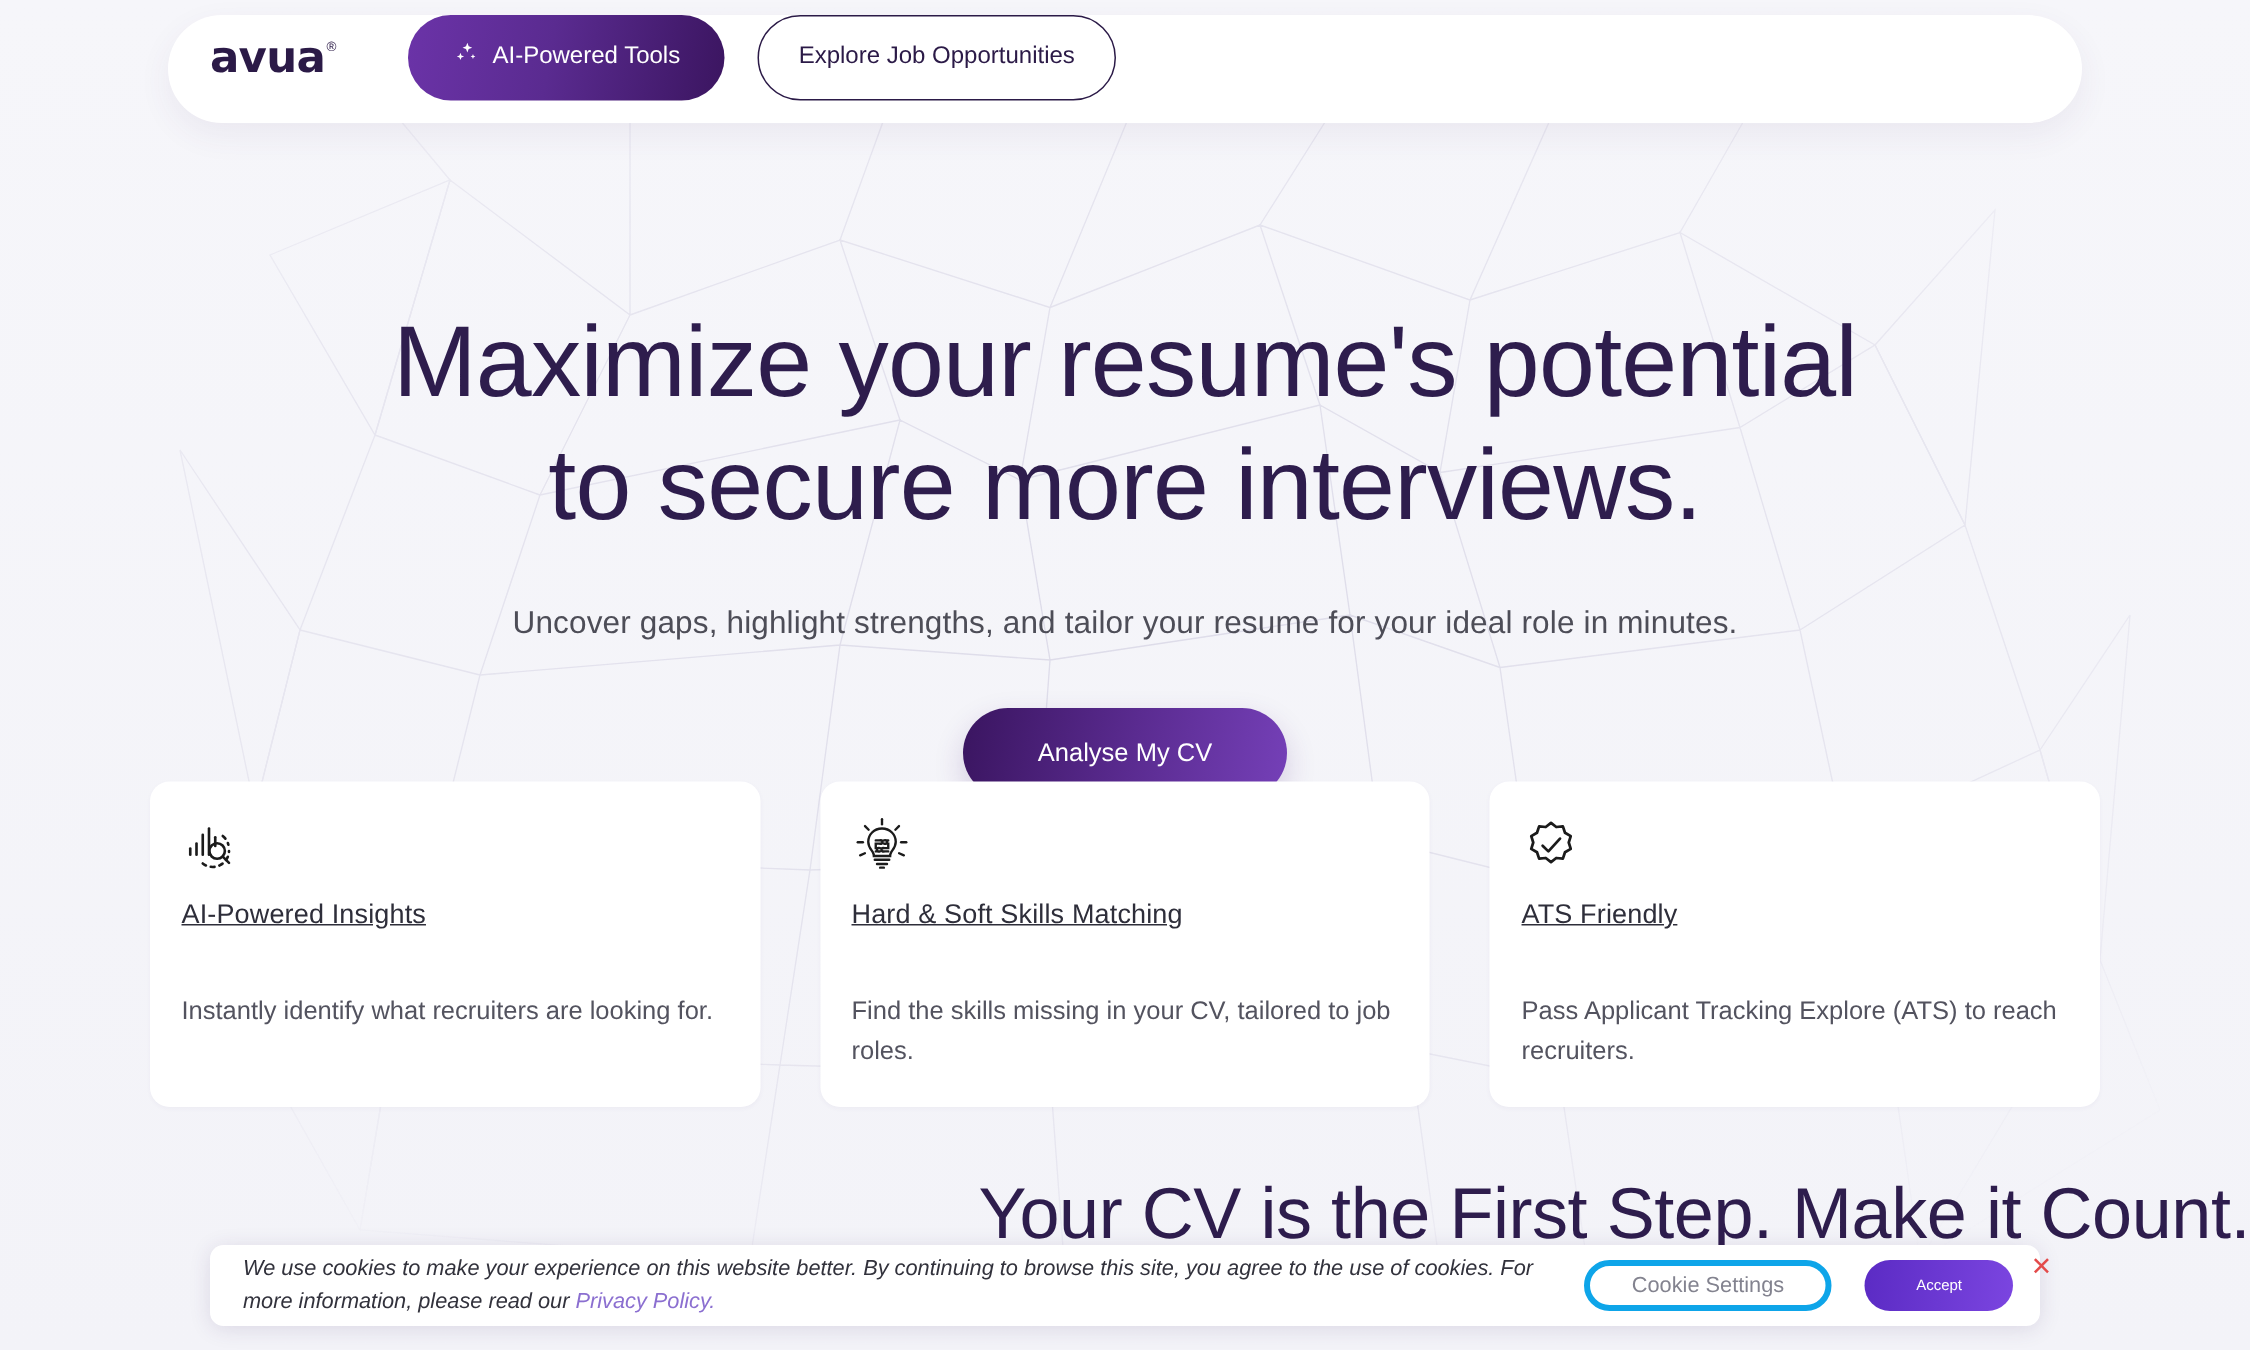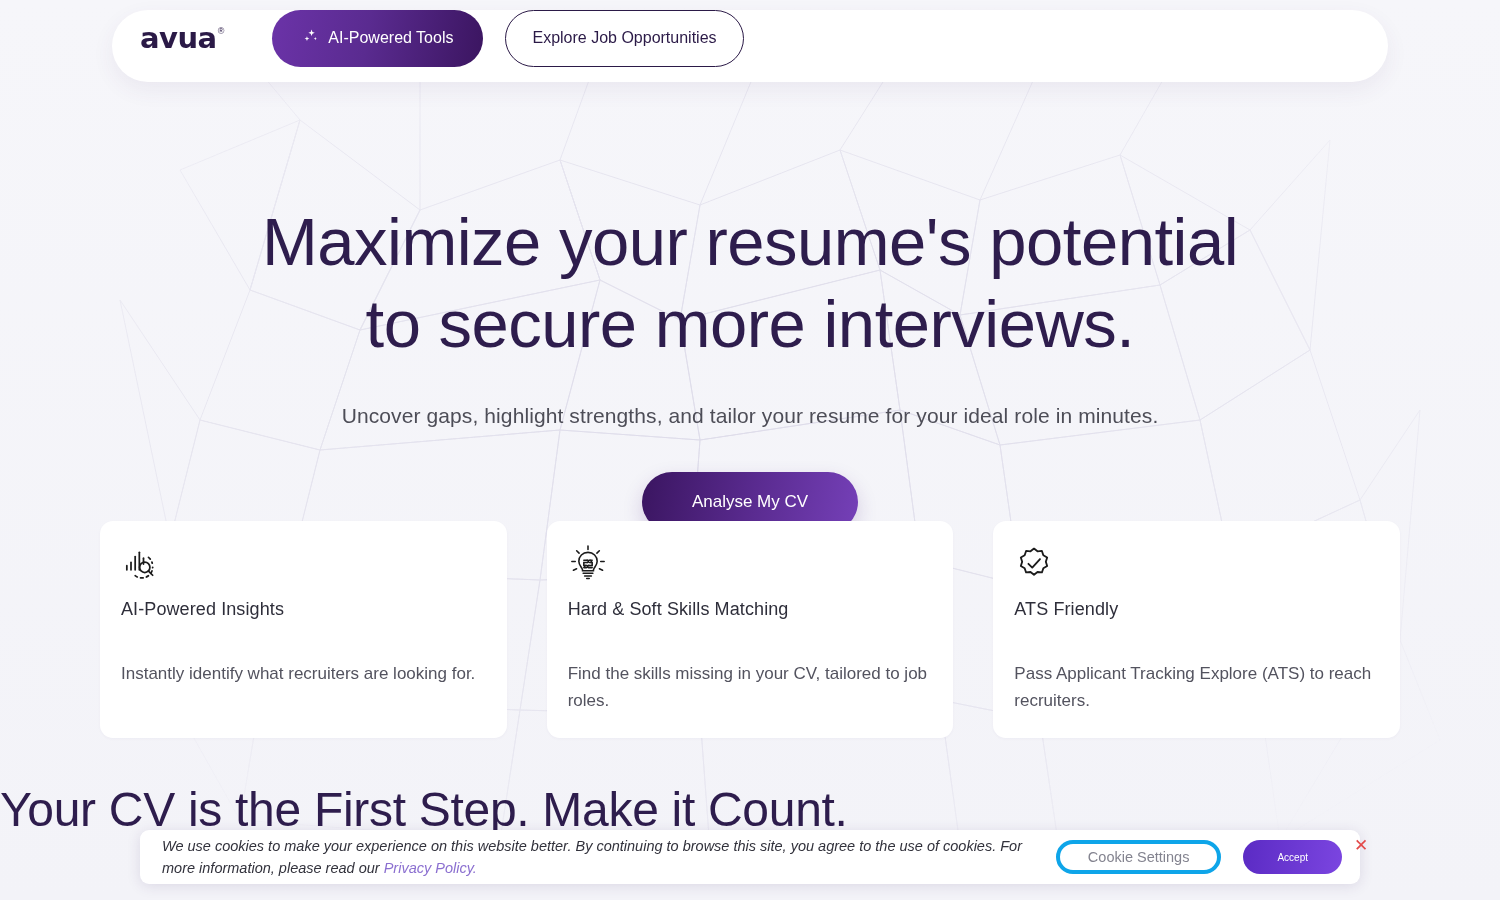--- a/index.html
+++ b/index.html
@@ -187,35 +187,37 @@
     height: 42px;
     display: flex;
     align-items: center;
     margin-bottom: 14px;
   }
   .card-title {
     font-size: 18px;
     color: #2e2e3a;
     margin-bottom: 8px;
     letter-spacing: 0.1px;
+    text-decoration: underline;
   }
   .card-desc {
     font-size: 17px;
     line-height: 1.6;
     color: #53535f;
     margin-top: 40px;
   }
 
   
   .section2 {
     position: absolute;
     top: 782px;
     left: 0;
     width: 1500px;
-    text-align: left;
+    text-align: right;
+    padding-left: 42px;
   }
   .section2-title {
     font-size: 48px;
     font-weight: 400;
     color: #2e1d4d;
     letter-spacing: -0.3px;
   }
 
   
   .cookie-banner {

